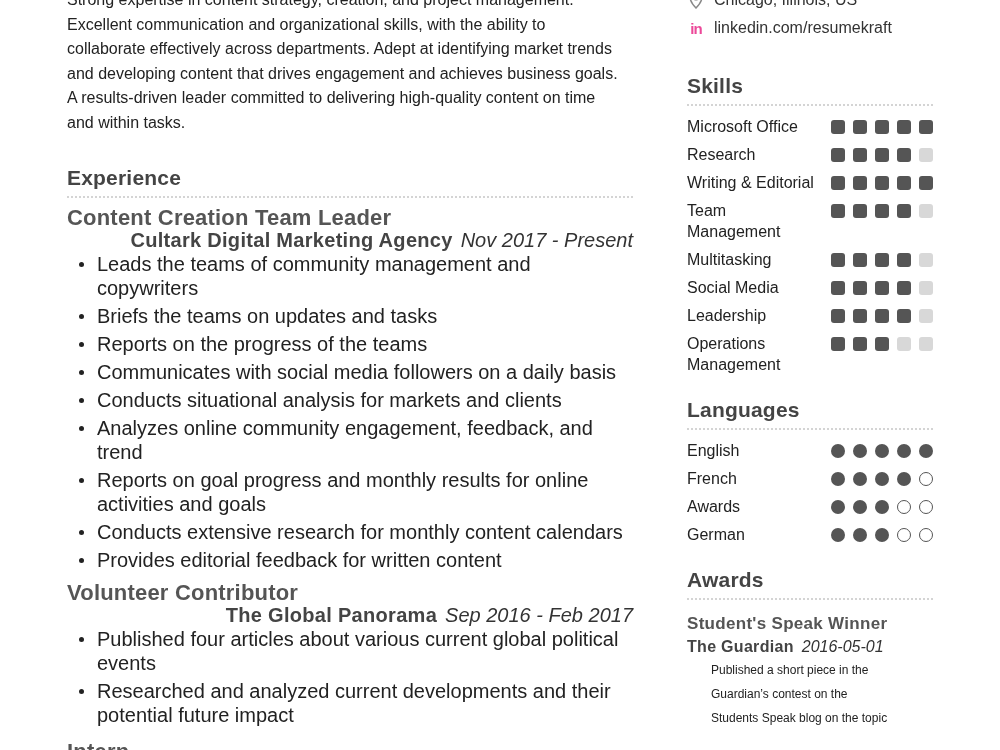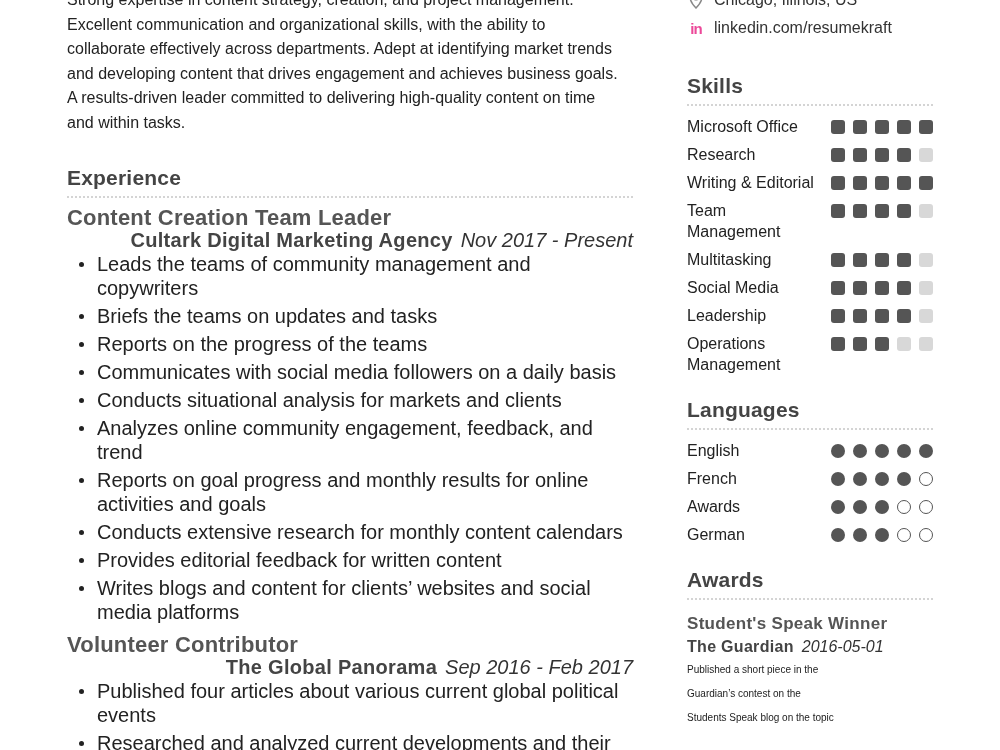--- a/index.html
+++ b/index.html
@@ -21,21 +21,21 @@
   .row{display:flex;justify-content:space-between;font-size:16px;line-height:21px;margin-bottom:7px;color:#222;}
   .row .lbl{width:132px;}
   .sq{display:flex;gap:8px;padding-top:4px;}
   .sq span{width:14px;height:14px;border-radius:3px;background:#555;display:block;}
   .sq span.off{background:#d8d8d8;}
   .circ{display:flex;gap:8px;padding-top:4px;}
   .circ span{width:14px;height:14px;border-radius:50%;background:#555;display:block;box-sizing:border-box;}
   .circ span.off{background:#fff;border:1.5px solid #555;}
   .award-title{font-size:17px;font-weight:bold;color:#555;line-height:23px;letter-spacing:0.3px;}
   .award-line{font-size:16px;line-height:23px;}
-  .award-desc{font-size:10px;line-height:24px;}
+  .award-desc{font-size:12px;line-height:24px;margin-left:24px;}
 </style>
 </head>
 <body>
 
 <div class="main">
   <p class="summary">
     <span>Strong expertise in content strategy, creation, and project management.</span><br>
     <span>Excellent communication and organizational skills, with the ability to</span><br>
     <span>collaborate effectively across departments. Adept at identifying market trends</span><br>
     <span>and developing content that drives engagement and achieves business goals.</span><br>
@@ -55,21 +55,20 @@
       <ul>
         <li>Leads the teams of community management and copywriters</li>
         <li>Briefs the teams on updates and tasks</li>
         <li>Reports on the progress of the teams</li>
         <li>Communicates with social media followers on a daily basis</li>
         <li>Conducts situational analysis for markets and clients</li>
         <li>Analyzes online community engagement, feedback, and trend</li>
         <li>Reports on goal progress and monthly results for online activities and goals</li>
         <li>Conducts extensive research for monthly content calendars</li>
         <li>Provides editorial feedback for written content</li>
-        <li>Writes blogs and content for clients’ websites and social media platforms</li>
       </ul>
     </div>
 
     <div style="margin-top:10px;">
       <div class="job-title">Volunteer Contributor</div>
       <div class="job-line">
         <span class="company">The Global Panorama</span><span class="dates">Sep 2016 - Feb 2017</span>
       </div>
       <ul>
         <li>Published four articles about various current global political events</li>

